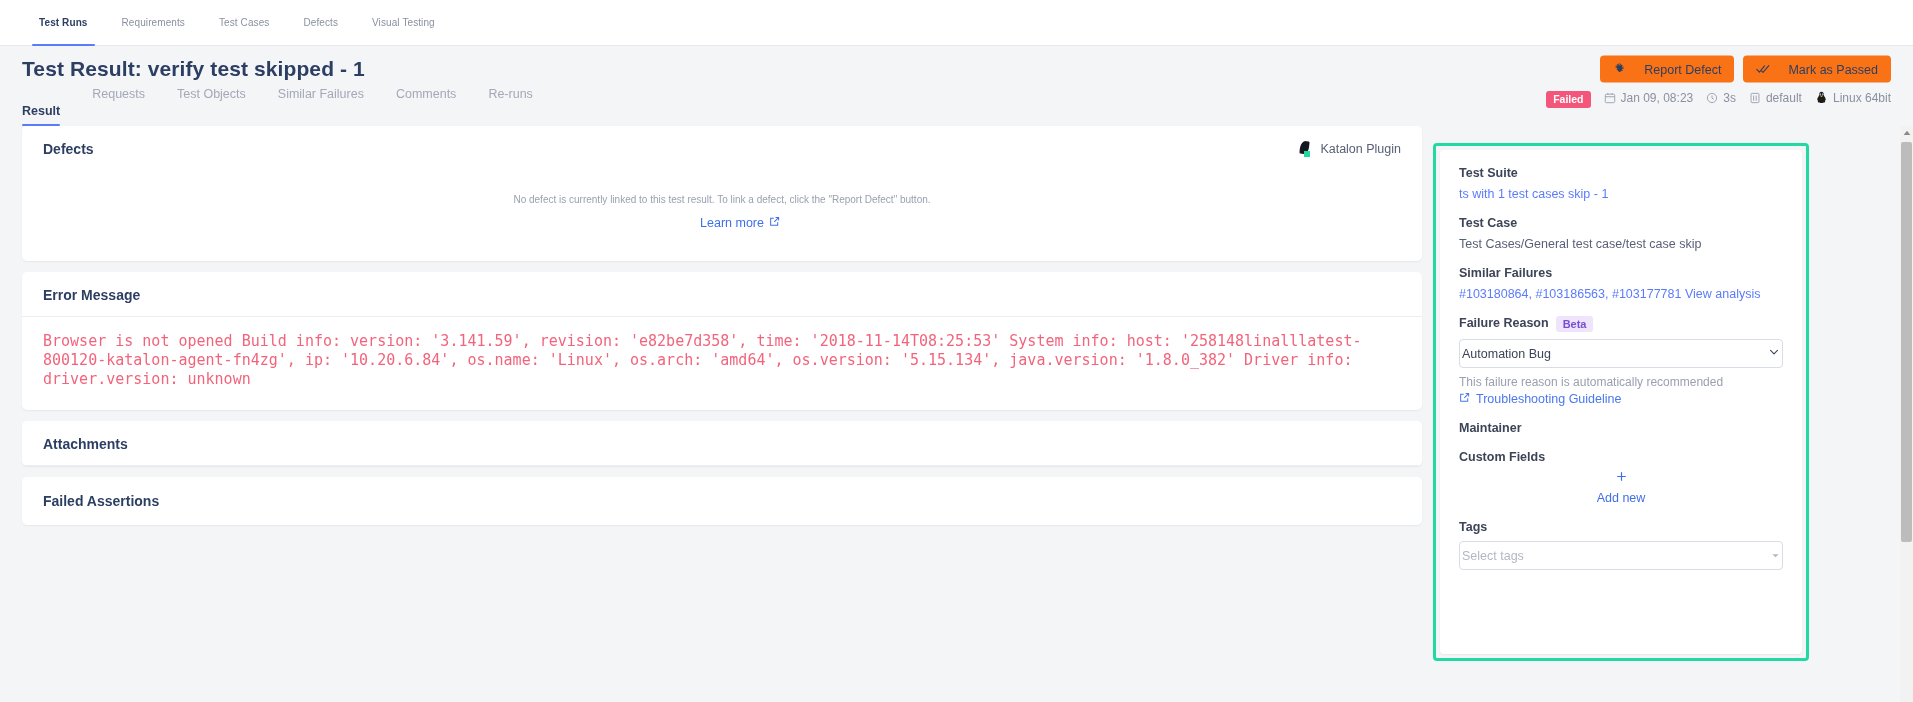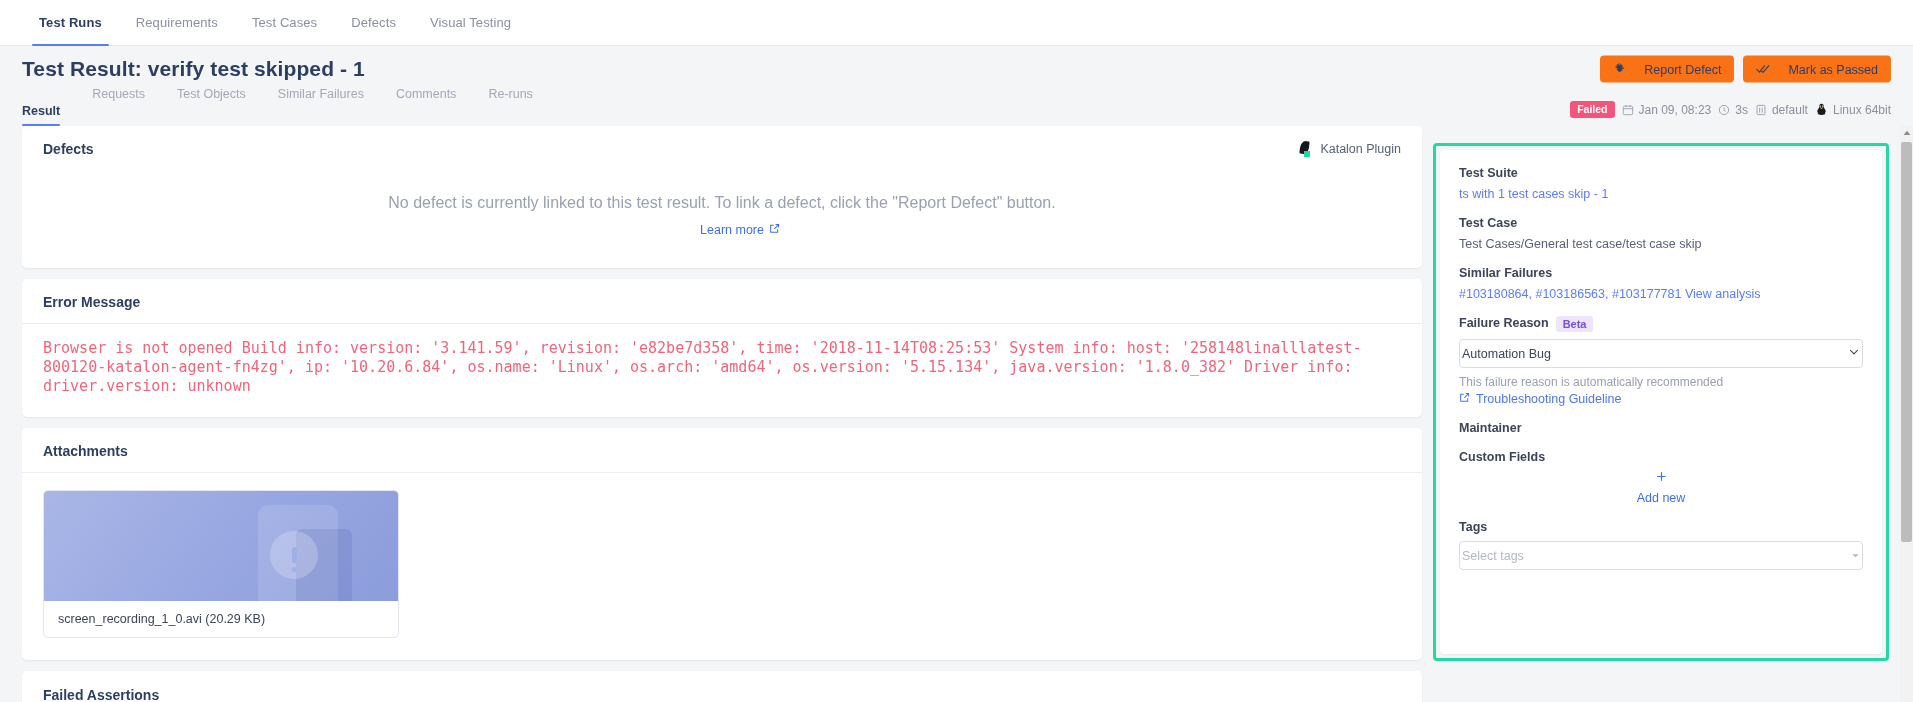--- a/index.html
+++ b/index.html
@@ -14,21 +14,21 @@
   
   .topnav {
     height: 46px; background: #ffffff;
     display: flex; align-items: stretch;
     padding-left: 22px;
     border-bottom: 1px solid #e6e8ec;
   }
   .topnav-item {
     display: flex; align-items: center;
     padding: 0 17px;
-    font-size: 13px; color: #8b90a0;
+    font-size: 10px; color: #8b90a0;
     cursor: pointer; position: relative;
     letter-spacing: .1px;
   }
   .topnav-item.active { color: #2d3e63; font-weight: 600; }
   .topnav-item.active::after {
     content: ""; position: absolute; left: 10px; right: 10px; bottom: -1px;
     height: 2.5px; background: #5b7cfa; border-radius: 2px;
   }
 
   
@@ -65,22 +65,22 @@
     position: relative; padding: 0 16px 8px 16px;
     font-size: 12.5px; color: #a4a8b7; cursor: pointer;
   }
   .subtab:first-child { padding-left: 0; }
   .subtab.active { color: #2d3e63; font-weight: 600; margin-top: 17px; }
   .subtab.active::after {
     content: ""; position: absolute; left: 0; right: 16px; bottom: 0;
     height: 2.5px; background: #5b7cfa; border-radius: 2px;
   }
   .meta-row {
-    position: absolute; right: 22px; bottom: 8px;
-    display: flex; align-items: center; gap: 7px;
+    position: absolute; right: 22px; bottom: 18px;
+    display: flex; align-items: flex-start; gap: 13px;
   }
   .badge-failed {
     background: #f4557b; color: #fff; font-size: 10.5px; font-weight: 600;
     padding: 2px 7px; border-radius: 3px; line-height: 13px;
   }
   .meta-item {
     display: flex; align-items: center; gap: 5px;
     font-size: 12px; color: #8b90a0;
   }
   .meta-item svg { display: block; }
@@ -117,21 +117,21 @@
   }
   .kat-logo .sq {
     position: absolute; left: 5px; bottom: 0; width: 6px; height: 6px;
     background: #22d8a0;
   }
 
   .defects-body {
     padding: 24px 20px 30px 20px;
     text-align: center;
   }
-  .defects-msg { font-size: 16px; color: #9aa0b0; margin-bottom: 8px; }
+  .defects-msg { font-size: 10px; color: #9aa0b0; margin-bottom: 8px; }
   .learn-more {
     font-size: 12.5px; color: #3f6fe8; text-decoration: none;
     display: inline-flex; align-items: center; gap: 5px; cursor: pointer; margin-left: 36px;
   }
 
   .err-body { padding: 15px 21px 21px 21px; }
   .err-text {
     font-family: "DejaVu Sans Mono", "Liberation Mono", monospace;
     font-size: 15px; line-height: 19px; color: #f2647c;
     word-break: break-word; white-space: pre-wrap;
@@ -173,21 +173,21 @@
   .attach-name {
     padding: 11px 14px; font-size: 12.5px; color: #3c4457;
   }
 
   .fa-card { margin-bottom: 0; }
   .fa-head { padding: 16px 21px 16px 21px; font-size: 14px; color: #2d3e63; font-weight: 600; }
 
   
   .right-outer {
     position: absolute; left: 1433px; top: 143px;
-    width: 456px; height: 518px;
+    width: 376px; height: 518px;
     border: 3px solid #23d9a3; border-radius: 4px;
     padding: 4px;
     background: transparent;
   }
   .right-card {
     width: 100%; height: 100%;
     background: #fff; border-radius: 4px;
     box-shadow: 0 1px 2px rgba(16,24,40,.06);
     padding: 16px 19px 0 19px;
     overflow: hidden;
@@ -369,32 +369,20 @@
           </div>
           <div class="err-body">
             <div class="err-text">Browser is not opened Build info: version: '3.141.59', revision: 'e82be7d358', time: '2018-11-14T08:25:53' System info: host: '258148linalllatest-800120-katalon-agent-fn4zg', ip: '10.20.6.84', os.name: 'Linux', os.arch: 'amd64', os.version: '5.15.134', java.version: '1.8.0_382' Driver info: driver.version: unknown</div>
           </div>
         </div>
 
         <div class="card">
           <div class="card-head">
             <span>Attachments</span>
           </div>
-          <div class="attach-body">
-            <div class="attach-card">
-              <div class="attach-thumb">
-                <div class="blk"></div>
-                <div class="blk2"></div>
-                <div class="circ">
-                    <i></i>
-                  </div>
-              </div>
-              <div class="attach-name">screen_recording_1_0.avi (20.29 KB)</div>
-            </div>
-          </div>
         </div>
 
         <div class="card fa-card">
           <div class="fa-head">Failed Assertions</div>
         </div>
 
       </div>
     </div>
   </div>
 

